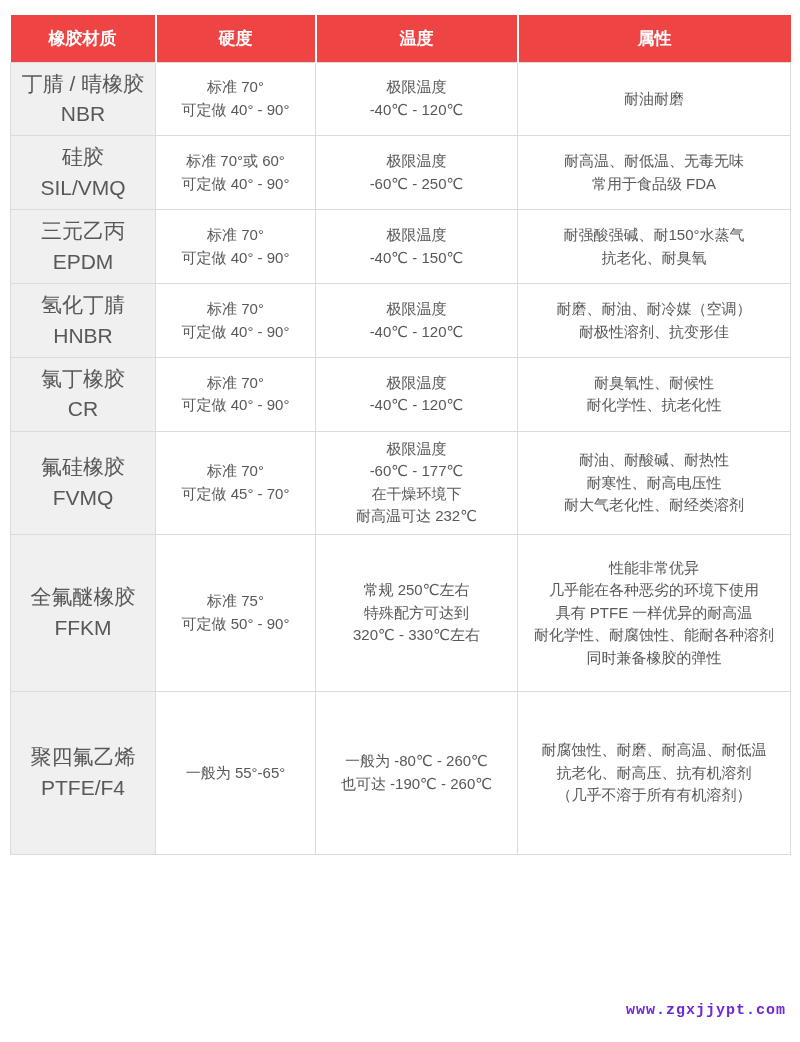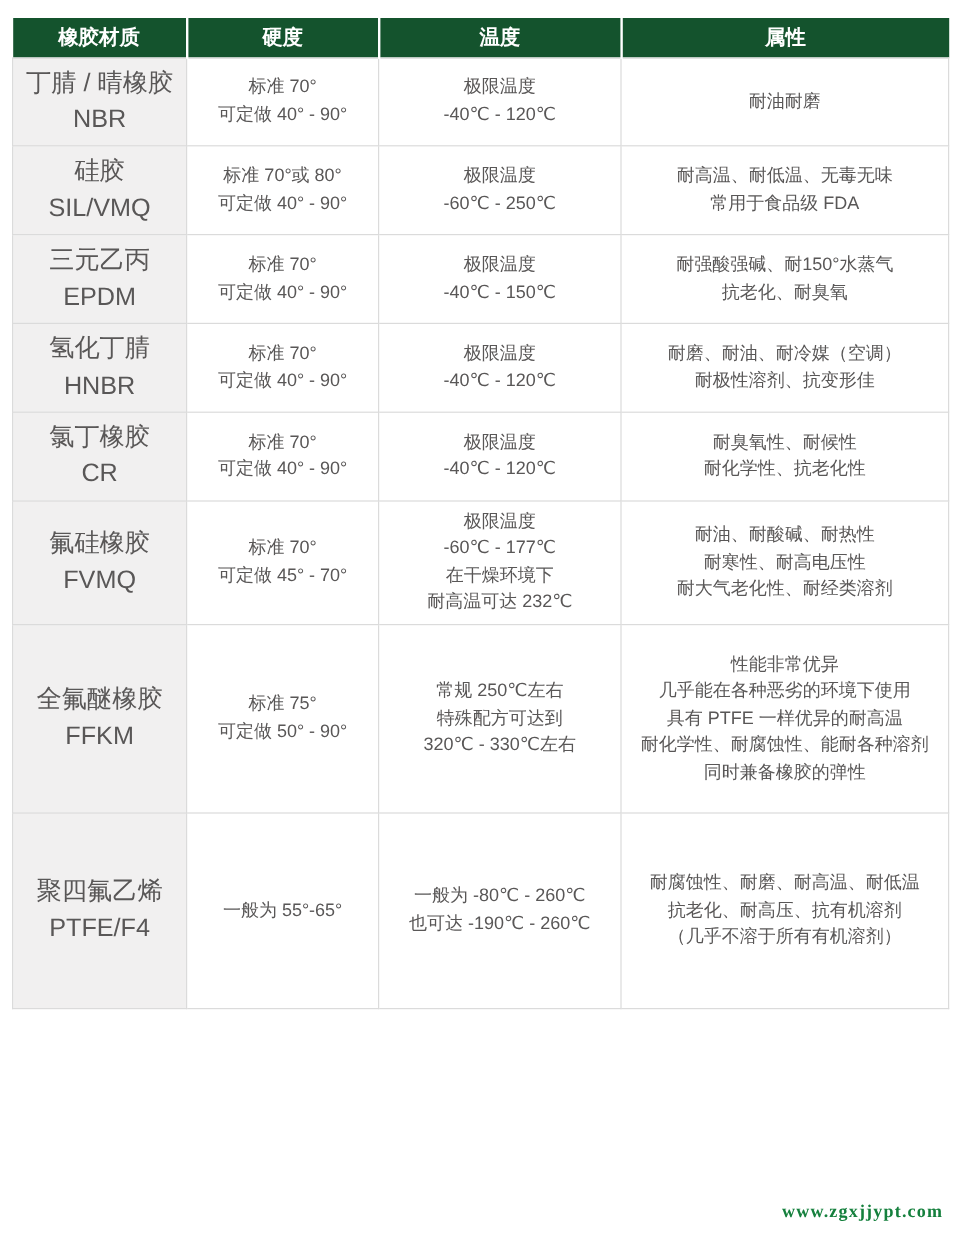--- a/index.html
+++ b/index.html
@@ -14,25 +14,25 @@
   }
   table.spec {
     position: absolute;
     left: 10px;
     top: 15px;
     width: 780px;
     border-collapse: collapse;
     table-layout: fixed;
   }
   thead th {
-    background: #14532d;
+    background: #ef4444;
     color: #ffffff;
     font-size: 17px;
     font-weight: bold;
-    height: 33px;
+    height: 47px;
     border: none;
     border-right: 2px solid #ffffff;
     text-align: center;
     vertical-align: middle;
   }
   thead th:last-child { border-right: none; }
   tbody td {
     border: 1px solid #dbdbdb;
     background: #ffffff;
     color: #595757;
@@ -55,24 +55,24 @@
   tbody tr:nth-child(5)  { height: 70px; padding-left: 39px; }
   tbody tr:nth-child(6)  { height: 68px; padding-left: 19px; }
   tbody tr:nth-child(7)  { height: 157px; }
   tbody tr:nth-child(8)  { height: 163px; }
   tbody tr:nth-child(9)  { height: 70px; }
   tbody tr:nth-child(10) { height: 160px; }
   .watermark {
     position: absolute;
     right: 14px;
     top: 1002px;
-    font-family: Liberation Serif, serif;
+    font-family: Liberation Mono, monospace;
     font-size: 15px;
     font-weight: bold;
-    color: #15803d;
+    color: #6d28d9;
     letter-spacing: 1px;
   }
 </style>
 </head>
 <body>
 
 <div class="page">
   <table class="spec">
     <colgroup>
       <col style="width:145px">
@@ -90,21 +90,21 @@
     </thead>
     <tbody>
         <tr>
           <td class="mat"><span>丁腈 / 晴橡胶</span><br><span>NBR</span></td>
           <td><span>标准 70°</span><br><span>可定做 40° - 90°</span></td>
           <td><span>极限温度</span><br><span>-40℃ - 120℃</span></td>
           <td><span>耐油耐磨</span></td>
         </tr>
         <tr>
           <td class="mat"><span>硅胶</span><br><span>SIL/VMQ</span></td>
-          <td><span>标准 70°或 80°</span><br><span>可定做 40° - 90°</span></td>
+          <td><span>标准 70°或 60°</span><br><span>可定做 40° - 90°</span></td>
           <td><span>极限温度</span><br><span>-60℃ - 250℃</span></td>
           <td><span>耐高温、耐低温、无毒无味</span><br><span>常用于食品级 FDA</span></td>
         </tr>
         <tr>
           <td class="mat"><span>三元乙丙</span><br><span>EPDM</span></td>
           <td><span>标准 70°</span><br><span>可定做 40° - 90°</span></td>
           <td><span>极限温度</span><br><span>-40℃ - 150℃</span></td>
           <td><span>耐强酸强碱、耐150°水蒸气</span><br><span>抗老化、耐臭氧</span></td>
         </tr>
         <tr>

